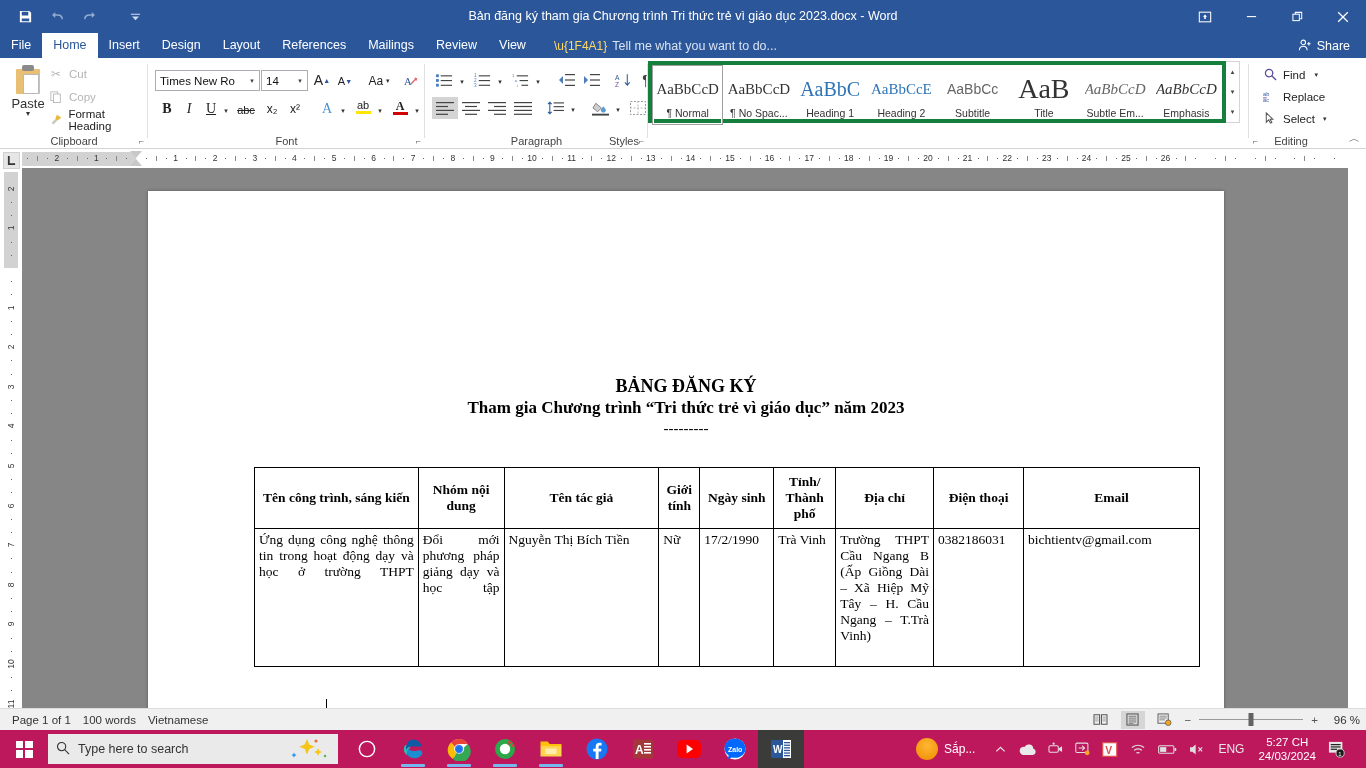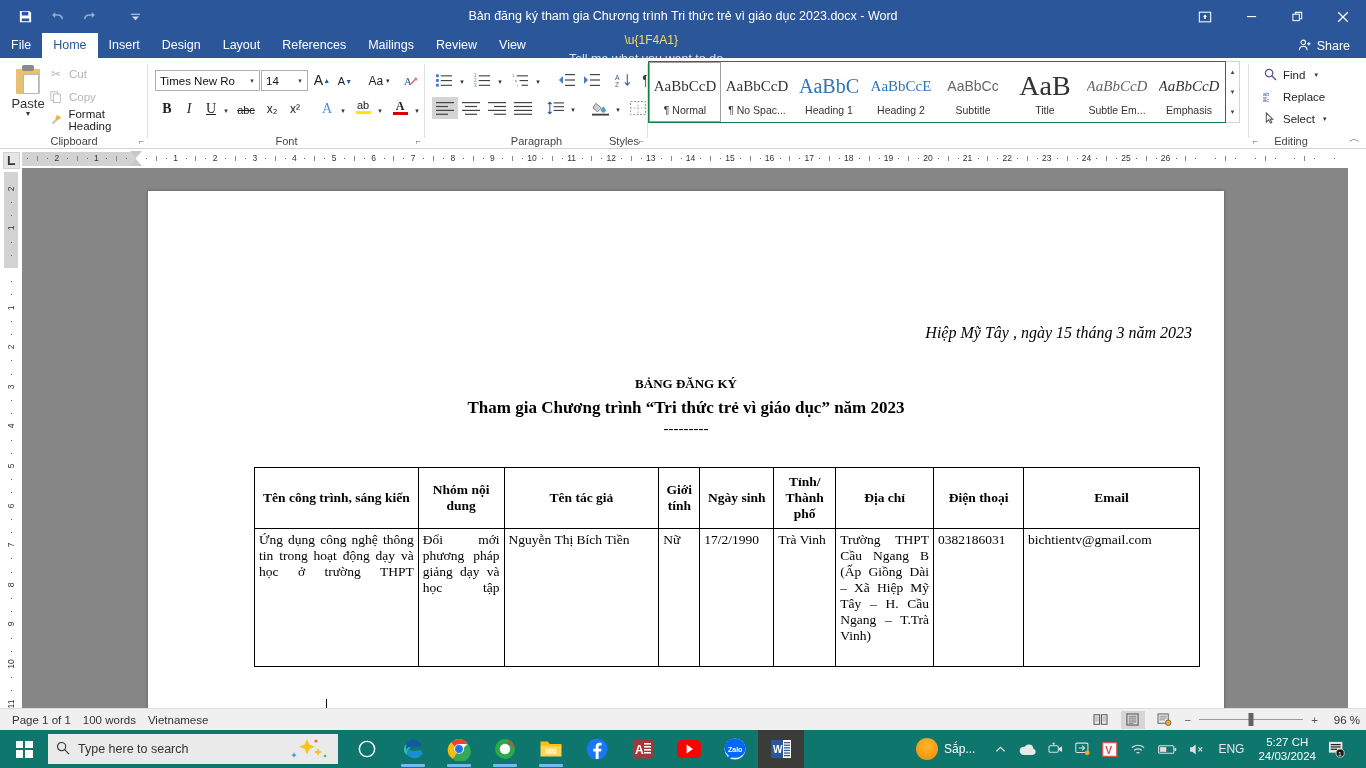--- a/index.html
+++ b/index.html
@@ -39,22 +39,22 @@
   .tabrow {
     position: absolute; top: 33px; left: 0; width: 1366px; height: 25px;
     background: #2b579a; color: #fff; display: flex; align-items: flex-end;
   }
   .tab {
     height: 25px; line-height: 25px; padding: 0 11px; font-size: 12.5px; color: #fff;
     white-space: nowrap;
   }
   .tab.active { background: #fff; color: #2b579a; }
   .tellme {
-    display: flex; align-items: center; gap: 5px; margin-left: 32px;
-    font-size: 12.5px; color: #d8e2f1; height: 25px; flex-direction: column;
+    display: flex; align-items: center; gap: 5px; margin-left: 17px;
+    font-size: 12.5px; color: #d8e2f1; height: 25px;
   }
   .tellme .bulb { font-size: 12px; color: #ffd966; }
   .share-btn {
     position: absolute; right: 8px; top: 2px; height: 22px;
     display: flex; align-items: center; gap: 5px; font-size: 12.5px; color: #fff;
     padding: 0 8px;
   }
 
   
   .ribbon {
@@ -99,21 +99,21 @@
 
   .ic-btn {
     position: absolute; display: flex; align-items: center; justify-content: center;
     font-size: 12px; color: #222; height: 22px;
   }
   .ic-caret { font-size: 7px; color: #333; }
 
   
   .styles-gallery {
     position: absolute; left: 648px; top: 3px; width: 578px; height: 62px;
-    border: 1px solid #15803d; background: #fff; display: flex;
+    border: 4px solid #15803d; background: #fff; display: flex;
   }
   .style-item {
     width: 72px; height: 60px; display: flex; flex-direction: column;
     align-items: center; justify-content: center; border: 1px solid transparent;
   }
   .style-item.sel { border: 1px solid #a0a0a0; box-shadow: inset 0 0 0 1px #fff; }
   .style-prev { font-size: 15px; height: 36px; display: flex; align-items: center; color: #333; overflow: hidden; white-space: nowrap; }
   .style-name { font-size: 10.5px; color: #333; white-space: nowrap; overflow: hidden; max-width: 70px; text-align: center; }
   .gallery-scroll {
     position: absolute; left: 1226px; top: 3px; width: 14px; height: 62px;
@@ -169,21 +169,21 @@
     background: #fff; box-shadow: 0 0 3px rgba(0,0,0,0.35);
   }
 
   .doc-date {
     position: absolute; top: 133px; right: 32px;
     font-family: "Liberation Serif", serif; font-style: italic; font-size: 16px; color: #000;
     white-space: nowrap;
   }
   .doc-h1 {
     position: absolute; top: 185px; left: 0; width: 1076px; text-align: center;
-    font-family: "Liberation Serif", serif; font-weight: bold; font-size: 13px; color: #000;
+    font-family: "Liberation Serif", serif; font-weight: bold; font-size: 18px; color: #000;
   }
   .doc-h2 {
     position: absolute; top: 207px; left: 0; width: 1076px; text-align: center;
     font-family: "Liberation Serif", serif; font-weight: bold; font-size: 17px; color: #000;
   }
   .doc-rule {
     position: absolute; top: 229px; left: 0; width: 1076px; text-align: center;
     font-family: "Liberation Serif", serif; font-size: 15px; color: #000; letter-spacing: 0px;
   }
 
@@ -211,21 +211,21 @@
   .view-btn.active { background: #d6d6d6; }
   .zoom-slider { width: 104px; height: 16px; position: relative; display: flex; align-items: center; }
   .zs-track { position: absolute; left: 0; right: 0; height: 1px; background: #999; }
   .zs-mid { position: absolute; left: 50%; width: 1px; height: 9px; background: #999; }
   .zs-thumb { position: absolute; left: 50%; transform: translateX(-50%); width: 5px; height: 13px; background: #636363; }
   .zoom-pct { font-size: 11.5px; color: #333; min-width: 34px; text-align: right; }
 
   
   .taskbar {
     position: absolute; top: 730px; left: 0; width: 1366px; height: 38px;
-    background: #0f766e; display: flex; align-items: center;
+    background: #be185d; display: flex; align-items: center;
   }
   .start-btn { width: 48px; height: 38px; display: flex; align-items: center; justify-content: center; }
   .win-logo { width: 17px; height: 17px; display: grid; grid-template-columns: 1fr 1fr; grid-template-rows: 1fr 1fr; gap: 2px; }
   .win-logo i { background: #fff; display: block; }
   .search-box {
     width: 290px; height: 30px; background: #eaeaea; display: flex; align-items: center;
     padding: 0 8px; gap: 8px; position: relative;
   }
   .search-box .mag { font-size: 13px; color: #333; }
   .search-txt { font-size: 12.5px; color: #333; flex: 1; }
@@ -869,21 +869,20 @@
         <span class="vr-dot" style="top: 439.2px;"></span>
         <span class="vr-dot" style="top: 465.6px;"></span>
         <span class="vr-dot" style="top: 478.8px;"></span>
         <span class="vr-dot" style="top: 505.2px;"></span>
         <span class="vr-dot" style="top: 518.4px;"></span>
       </div>
   </div>
 
   <div class="docarea">
     <div class="page">
-      <div class="doc-date">Hiệp Mỹ Tây , ngày 15 tháng 3 năm 2023</div>
       <div class="doc-h1">BẢNG ĐĂNG KÝ</div>
       <div class="doc-h2">Tham gia Chương trình “Tri thức trẻ vì giáo dục” năm 2023</div>
       <div class="doc-rule">---------</div>
 
       <table class="doc-table">
         <thead>
           <tr>
             <th style="width:164px;">Tên công trình, sáng kiến</th>
             <th style="width:86px;">Nhóm nội dung</th>
             <th style="width:155px;">Tên tác giả</th>

